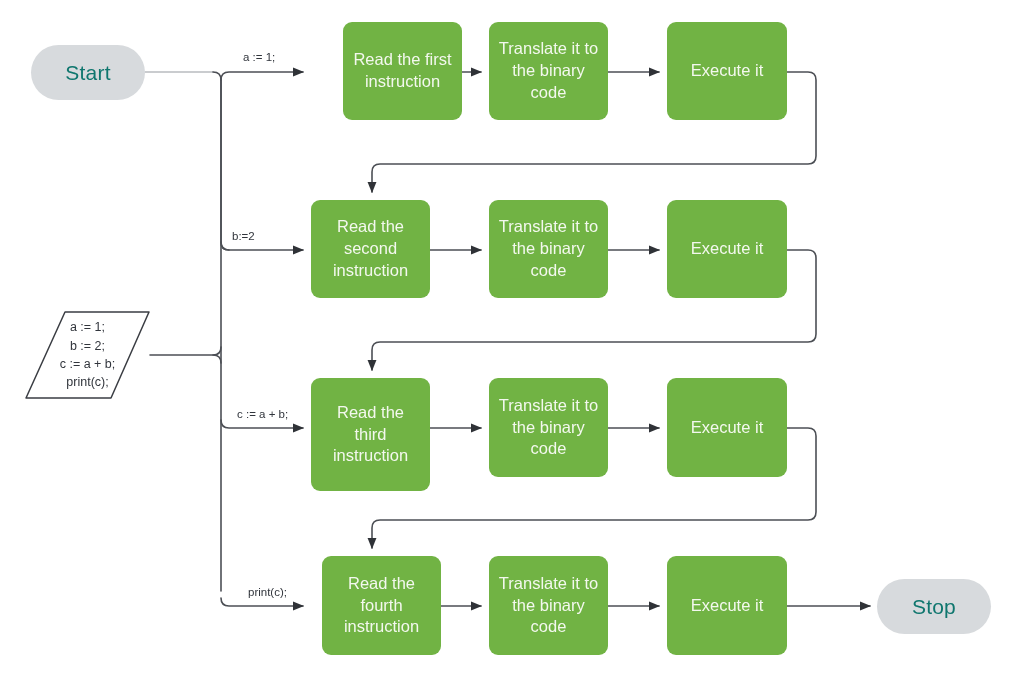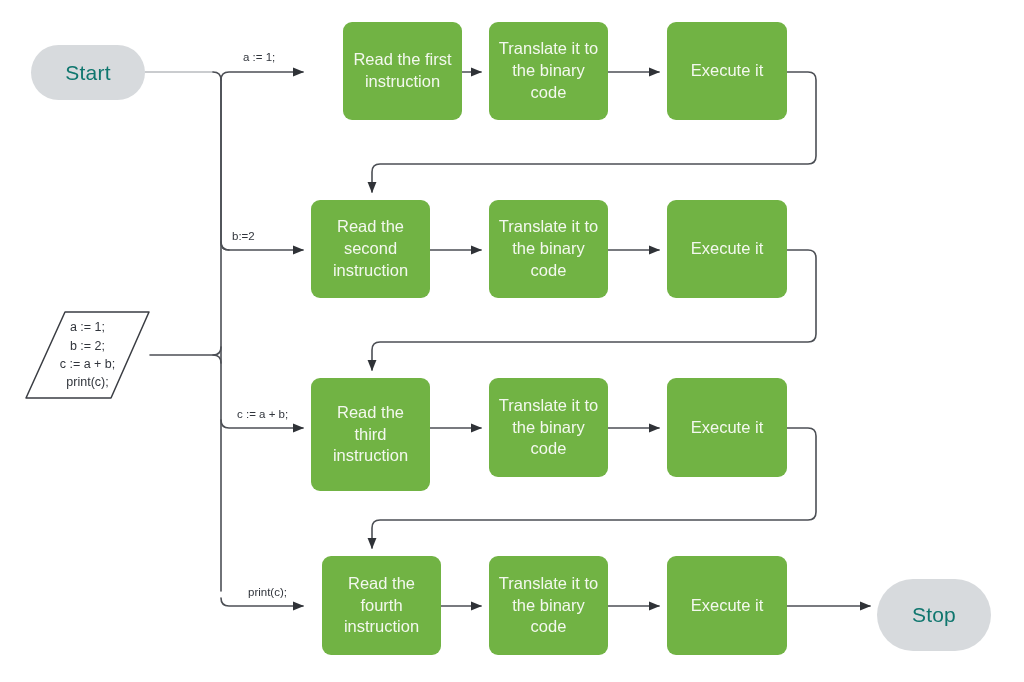--- a/index.html
+++ b/index.html
@@ -154,21 +154,21 @@
                L 380 520 Q 372 520 372 528 L 372 548" marker-end="url(#arrow)"></path>
 
       <path d="M 787 606 L 870 606" marker-end="url(#arrow)"></path>
     </g>
   </svg>
 
   <div class="terminator" style="left:31px; top:45px; width:114px; height:55px;">
     <span>Start</span>
   </div>
 
-  <div class="terminator" style="left:877px; top:579px; width:114px; height:72px;justify-content:center;">
+  <div class="terminator" style="left:877px; top:579px; width:114px; height:55px;justify-content:center;">
     <span>Stop</span>
   </div>
 
   <div class="data-shape">
     <svg width="125" height="88" viewBox="0 0 125 88" xmlns="http://www.w3.org/2000/svg">
       <polygon points="23,87 1,87 40,1 124,1 86,87" fill="#ffffff" stroke="#3a3d43" stroke-width="1.5" stroke-linejoin="round"></polygon>
     </svg>
     <div class="data-text">a := 1;
 b := 2;
 c := a + b;

